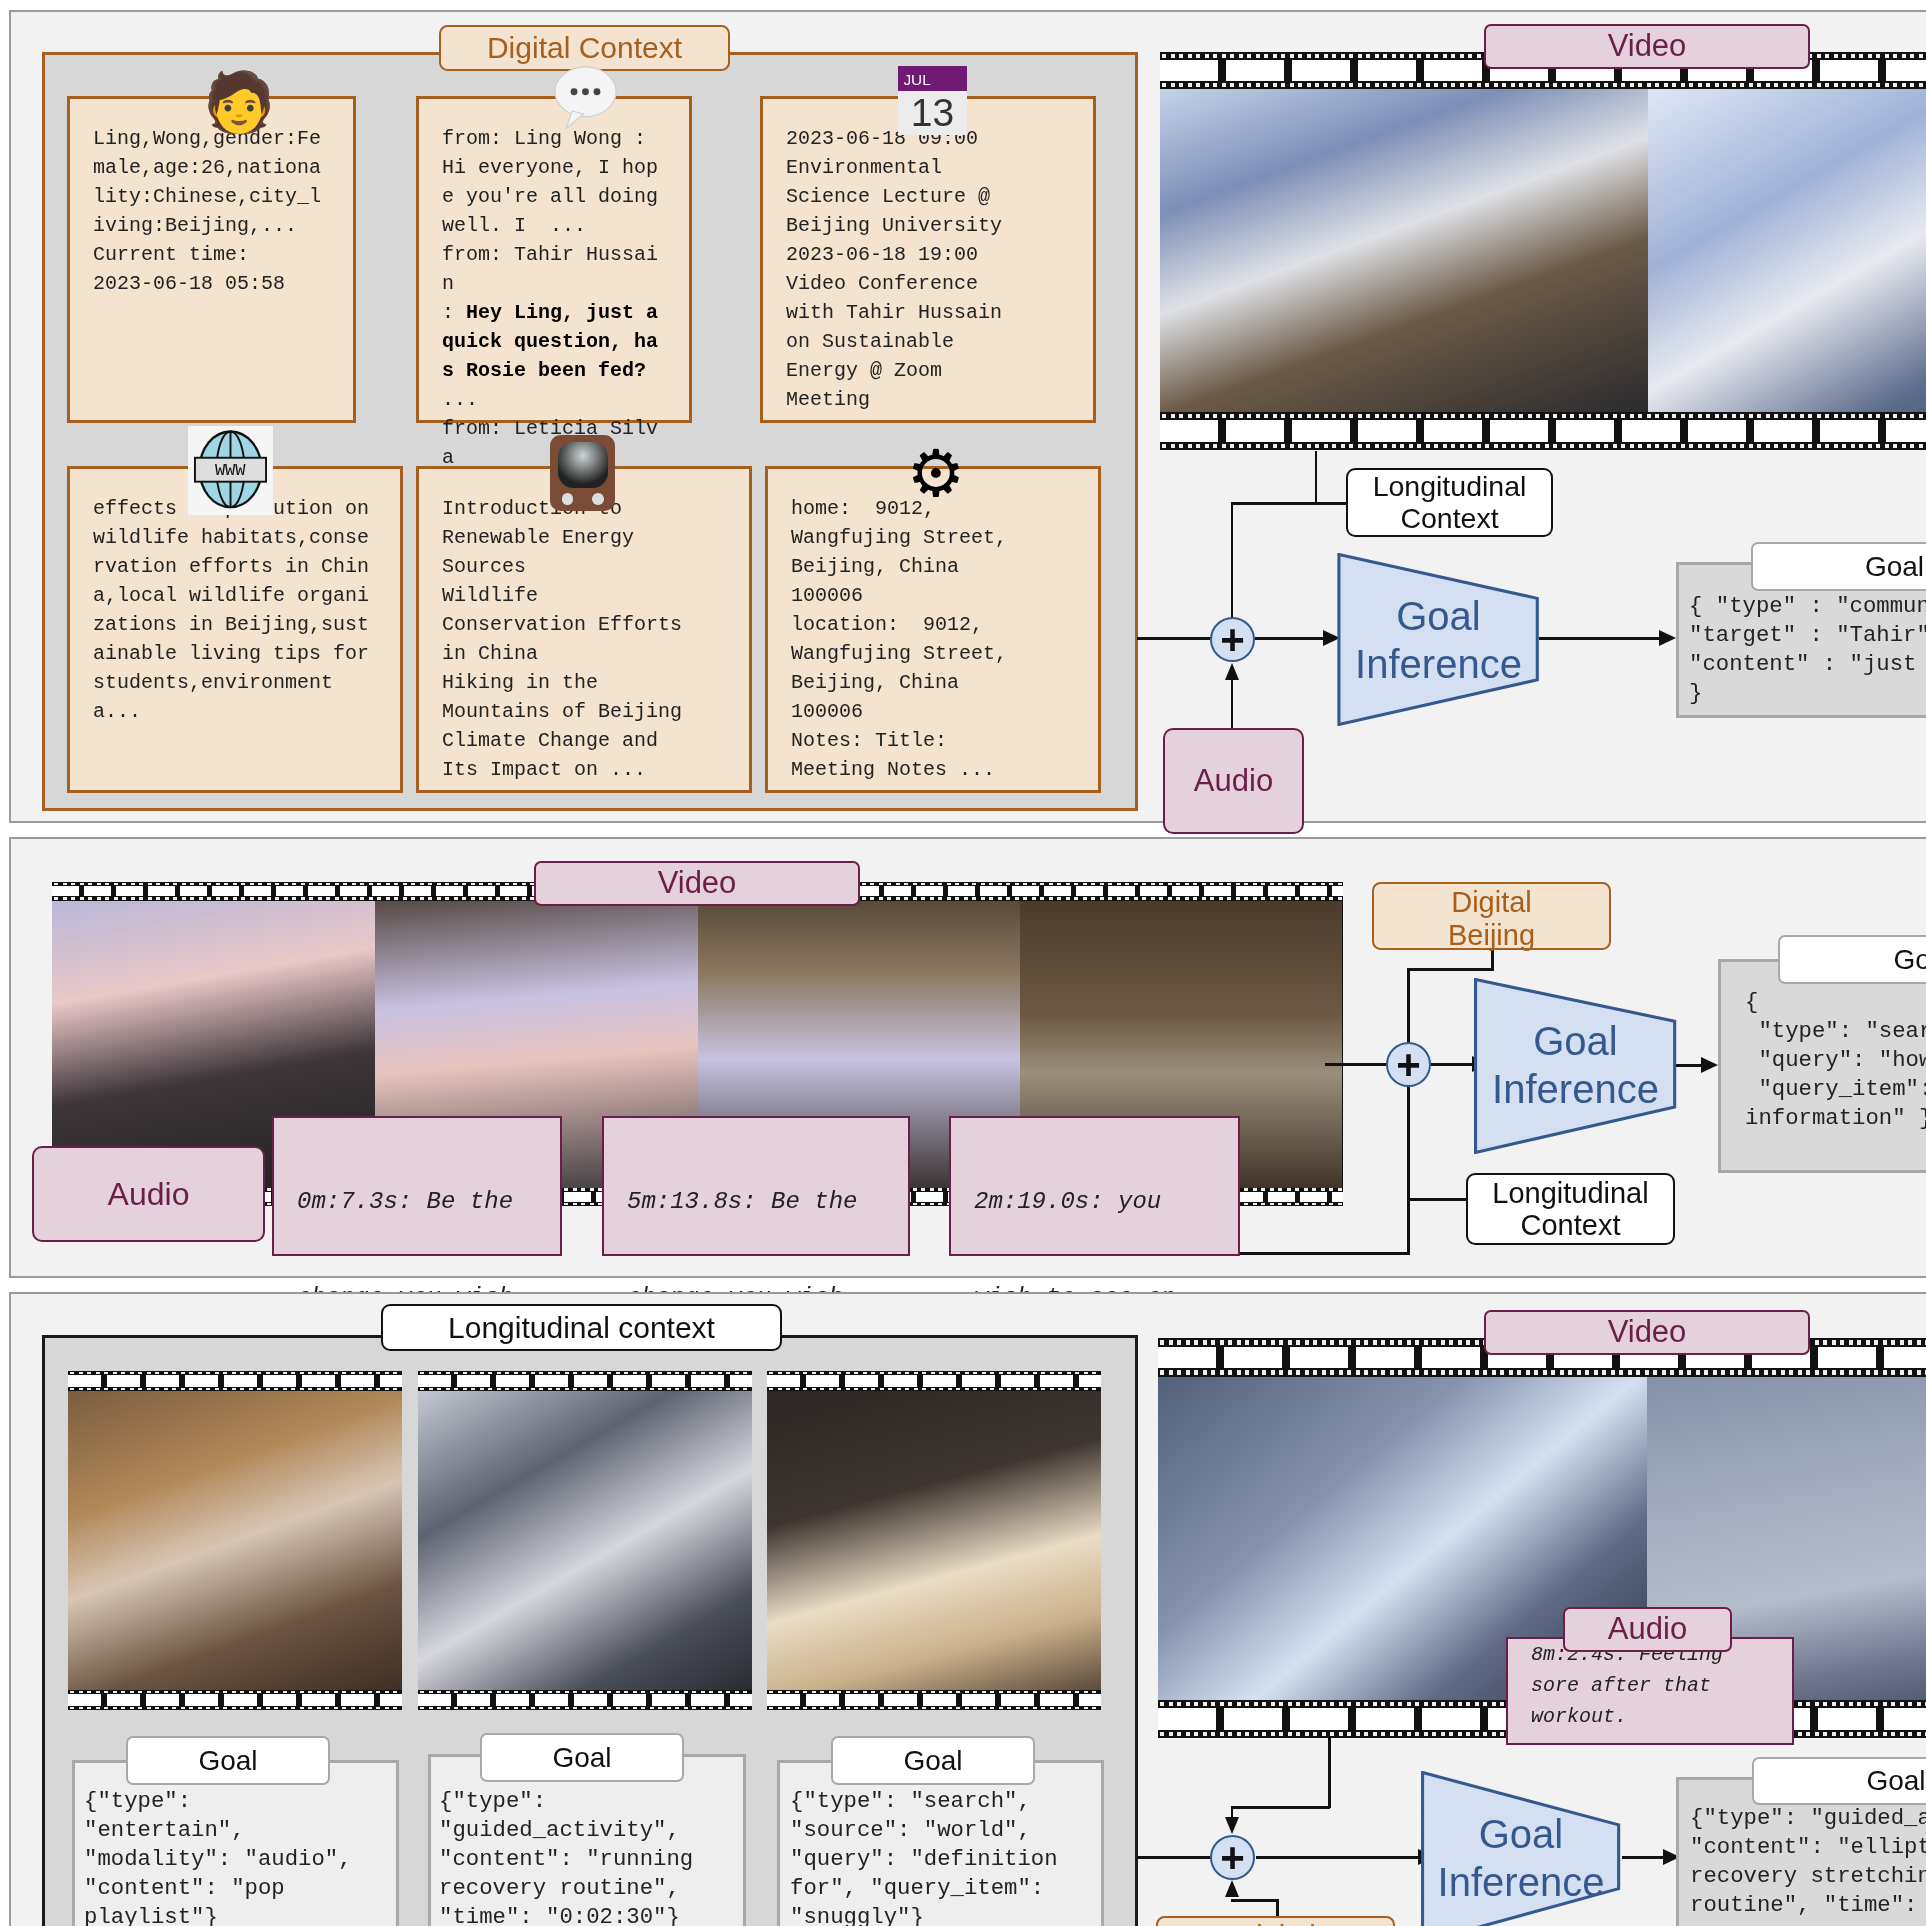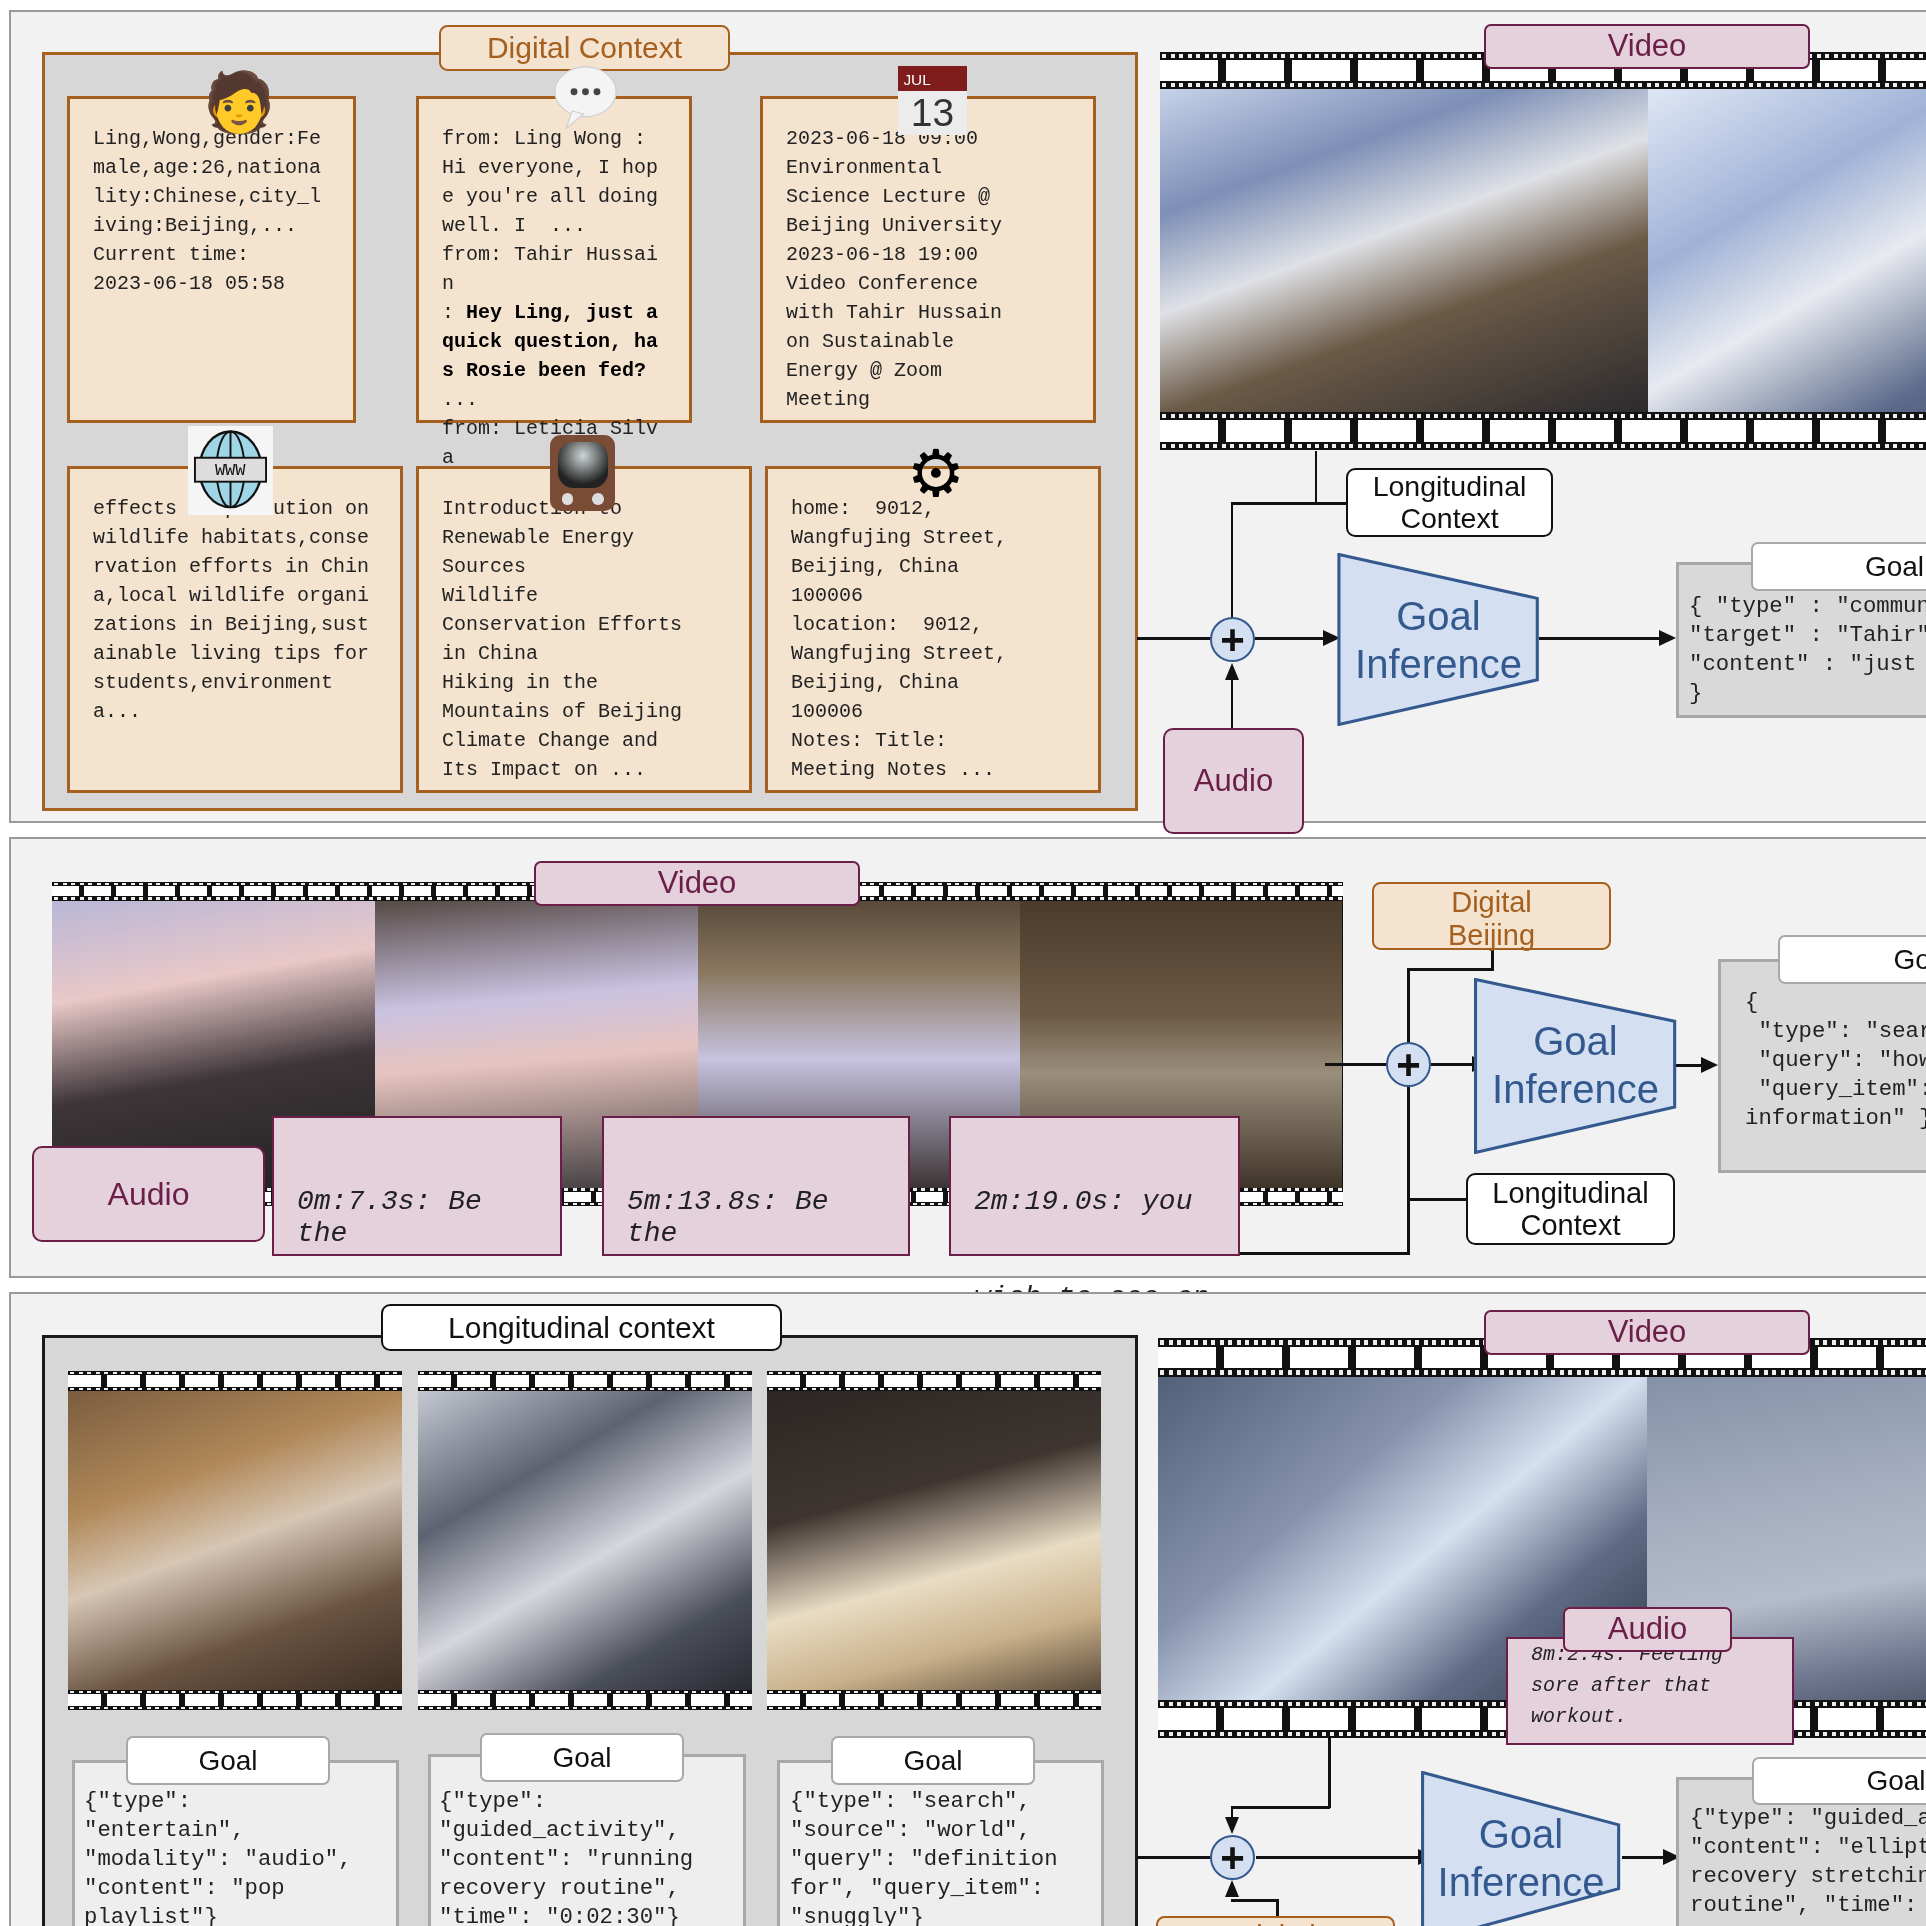--- a/index.html
+++ b/index.html
@@ -22,21 +22,21 @@
   .film-row .frames { position: absolute; left: 0; right: 0; top: 22%; bottom: 22%;
     background: repeating-linear-gradient(90deg, #ffffff 0 58px, #111 58px 66px); }
   .film-row .dots-top, .film-row .dots-bot { position: absolute; left: 0; right: 0; height: 12%;
     background: repeating-linear-gradient(90deg, #111 0 2.3px, #eee 2.3px 6.2px, #111 6.2px 8.5px); }
   .film-row .dots-top { top: 5%; }
   .film-row .dots-bot { bottom: 5%; }
   .photo { position: absolute; overflow: hidden; }
 
   .video-tag { position: absolute; background: #e4d1dc; border: 2.7px solid #6b1f48; border-radius: 7px; color: #6b1f48; text-align: center; font-family: "Liberation Sans", sans-serif; }
   .audio-tag { position: absolute; background: #e4d1dc; border: 2.7px solid #6b1f48; border-radius: 10px; color: #6b1f48; display: flex; align-items: center; justify-content: center; font-family: "Liberation Sans", sans-serif; }
-  .audio-cap { position: absolute; background: #e4d1dc; border: 2.7px solid #6b1f48; padding: 3.9px 23px; font-family: "Liberation Mono", monospace; font-style: italic; color: #222; font-size: 28px; line-height: 32px; white-space: pre-wrap; }
+  .audio-cap { position: absolute; background: #e4d1dc; border: 2.7px solid #6b1f48; padding: 3.9px 23px; font-family: "Liberation Mono", monospace; font-style: italic; color: #222; font-size: 24px; line-height: 32px; white-space: pre-wrap; }
 
   .long-tag { position: absolute; background: #fff; border: 2.7px solid #111; border-radius: 9.2px; color: #111; text-align: center; display: flex; align-items: center; justify-content: center; font-family: "Liberation Sans", sans-serif; line-height: 1.12; }
 
   .goal-box { position: absolute; background: #d9d9d9; border: 3.1px solid #a8a8a8; }
   .goal-box.light { background: #eeeeee; }
   .goal-tab { position: absolute; background: #fff; border: 2.7px solid #a8a8a8; border-radius: 7px; display: flex; align-items: center; justify-content: center; font-family: "Liberation Sans", sans-serif; color: #111; }
   .goal-txt { position: absolute; font-family: "Liberation Mono", monospace; color: #222; white-space: pre-wrap; }
 
   .line { position: absolute; background: #111; }
   .plus { position: absolute; border-radius: 50%; background: #d4e0f1; border: 2.7px solid #34598f; display: flex; align-items: center; justify-content: center; font-size: 42px; font-weight: bold; color: #111; line-height: 1; }
@@ -85,21 +85,21 @@
 Science Lecture @
 Beijing University
 2023-06-18 19:00
 Video Conference
 with Tahir Hussain
 on Sustainable
 Energy @ Zoom
 Meeting</div>
 </div>
 <div class="abs" style="left:898px; top:66px; width:69px; height:69px; background:#ececec;">
-  <div class="abs" style="left:0; top:0; width:69px; height:25.4px; background:#7f1d1d; color:#fff; font-size:15.4px; padding-left:5.4px; line-height:27px;">JUL</div>
+  <div class="abs" style="left:0; top:0; width:69px; height:25.4px; background:#701a75; color:#fff; font-size:15.4px; padding-left:5.4px; line-height:27px;">JUL</div>
   <div class="abs" style="left:0; top:25.4px; width:69px; height:44px; color:#333; font-size:39px; text-align:center; line-height:44px;">13</div>
 </div>
 
 <div class="dc-card" style="left:67px; top:466px; width:336px; height:327px;">
   <div class="txt">effects of pollution on wildlife habitats,conservation efforts in China,local wildlife organizations in Beijing,sustainable living tips for students,environment a...</div>
 </div>
 <div class="abs" style="left:188px; top:426px; width:85px; height:89px; background:#f5f5f5;">
   <svg width="85" height="89" viewBox="0 0 220 230">
     <ellipse cx="110" cy="112" rx="80" ry="98" fill="#9fd6e6" stroke="#111" stroke-width="6"></ellipse>
     <path d="M110 14 V210 M30 112 H190" stroke="#111" stroke-width="5"></path>

